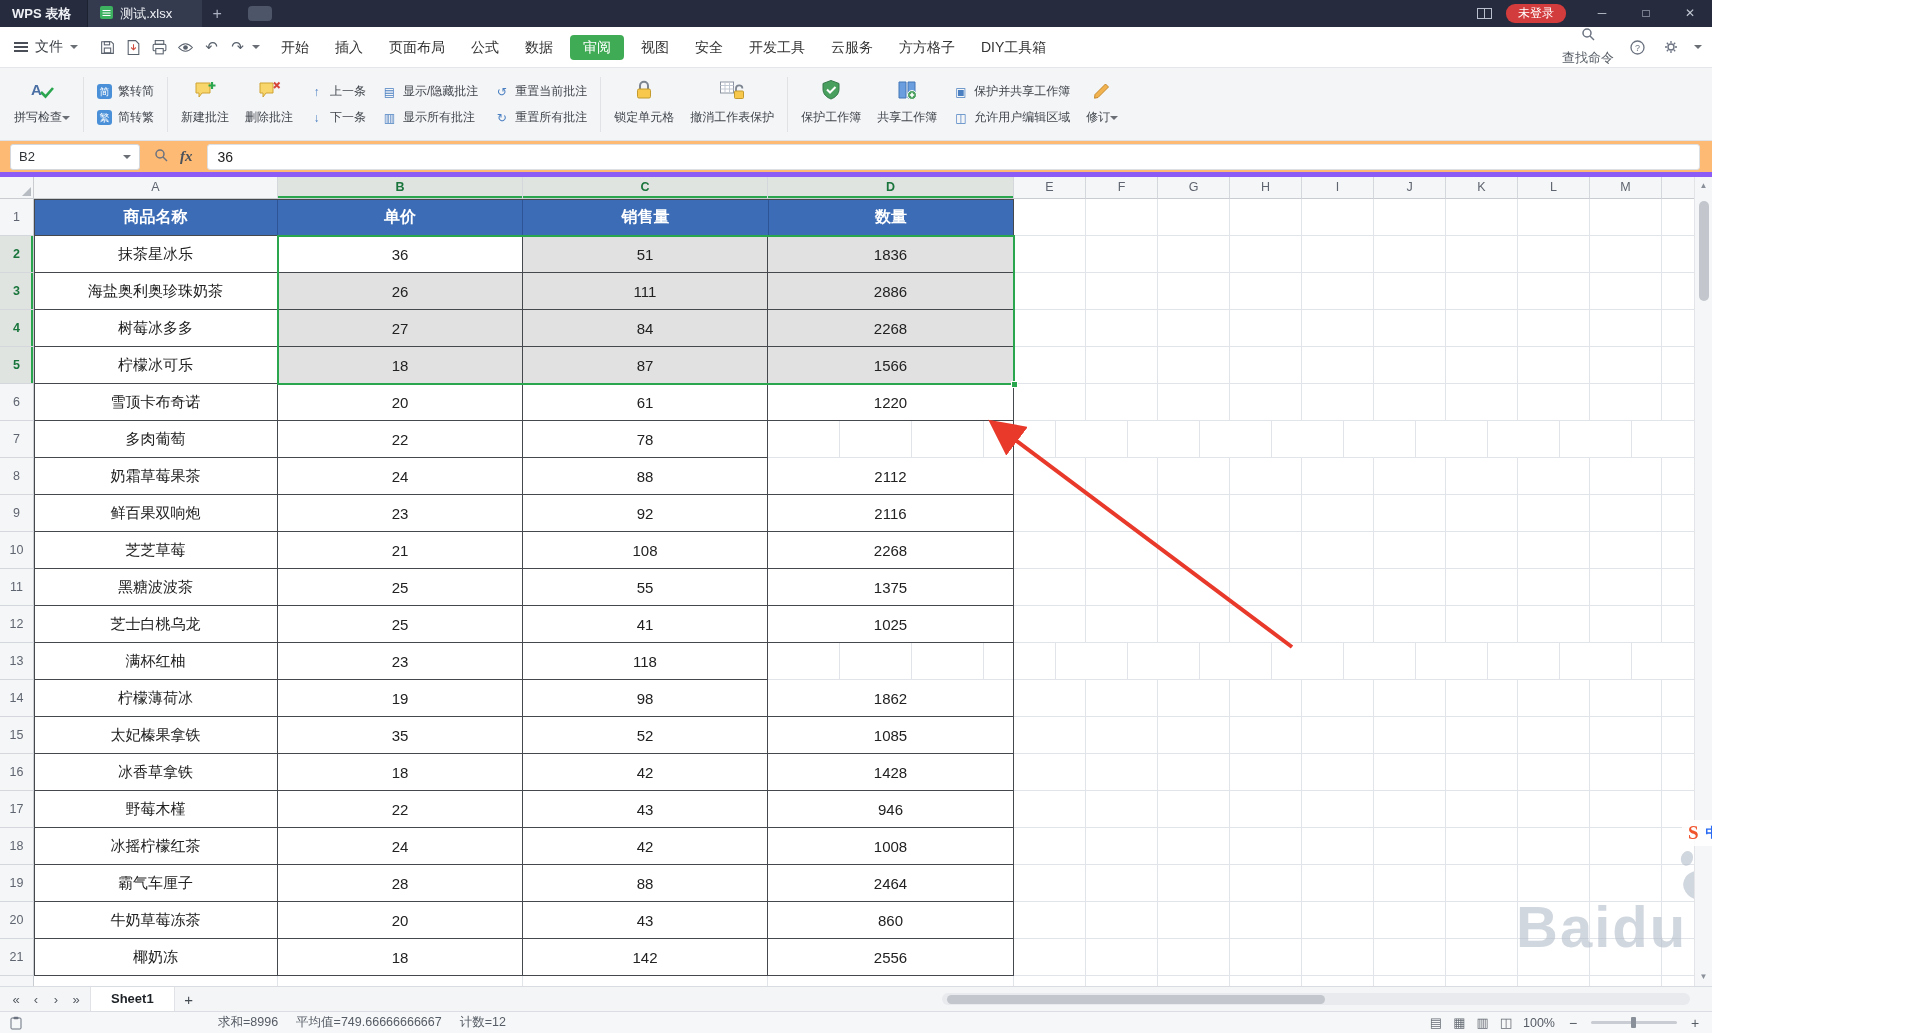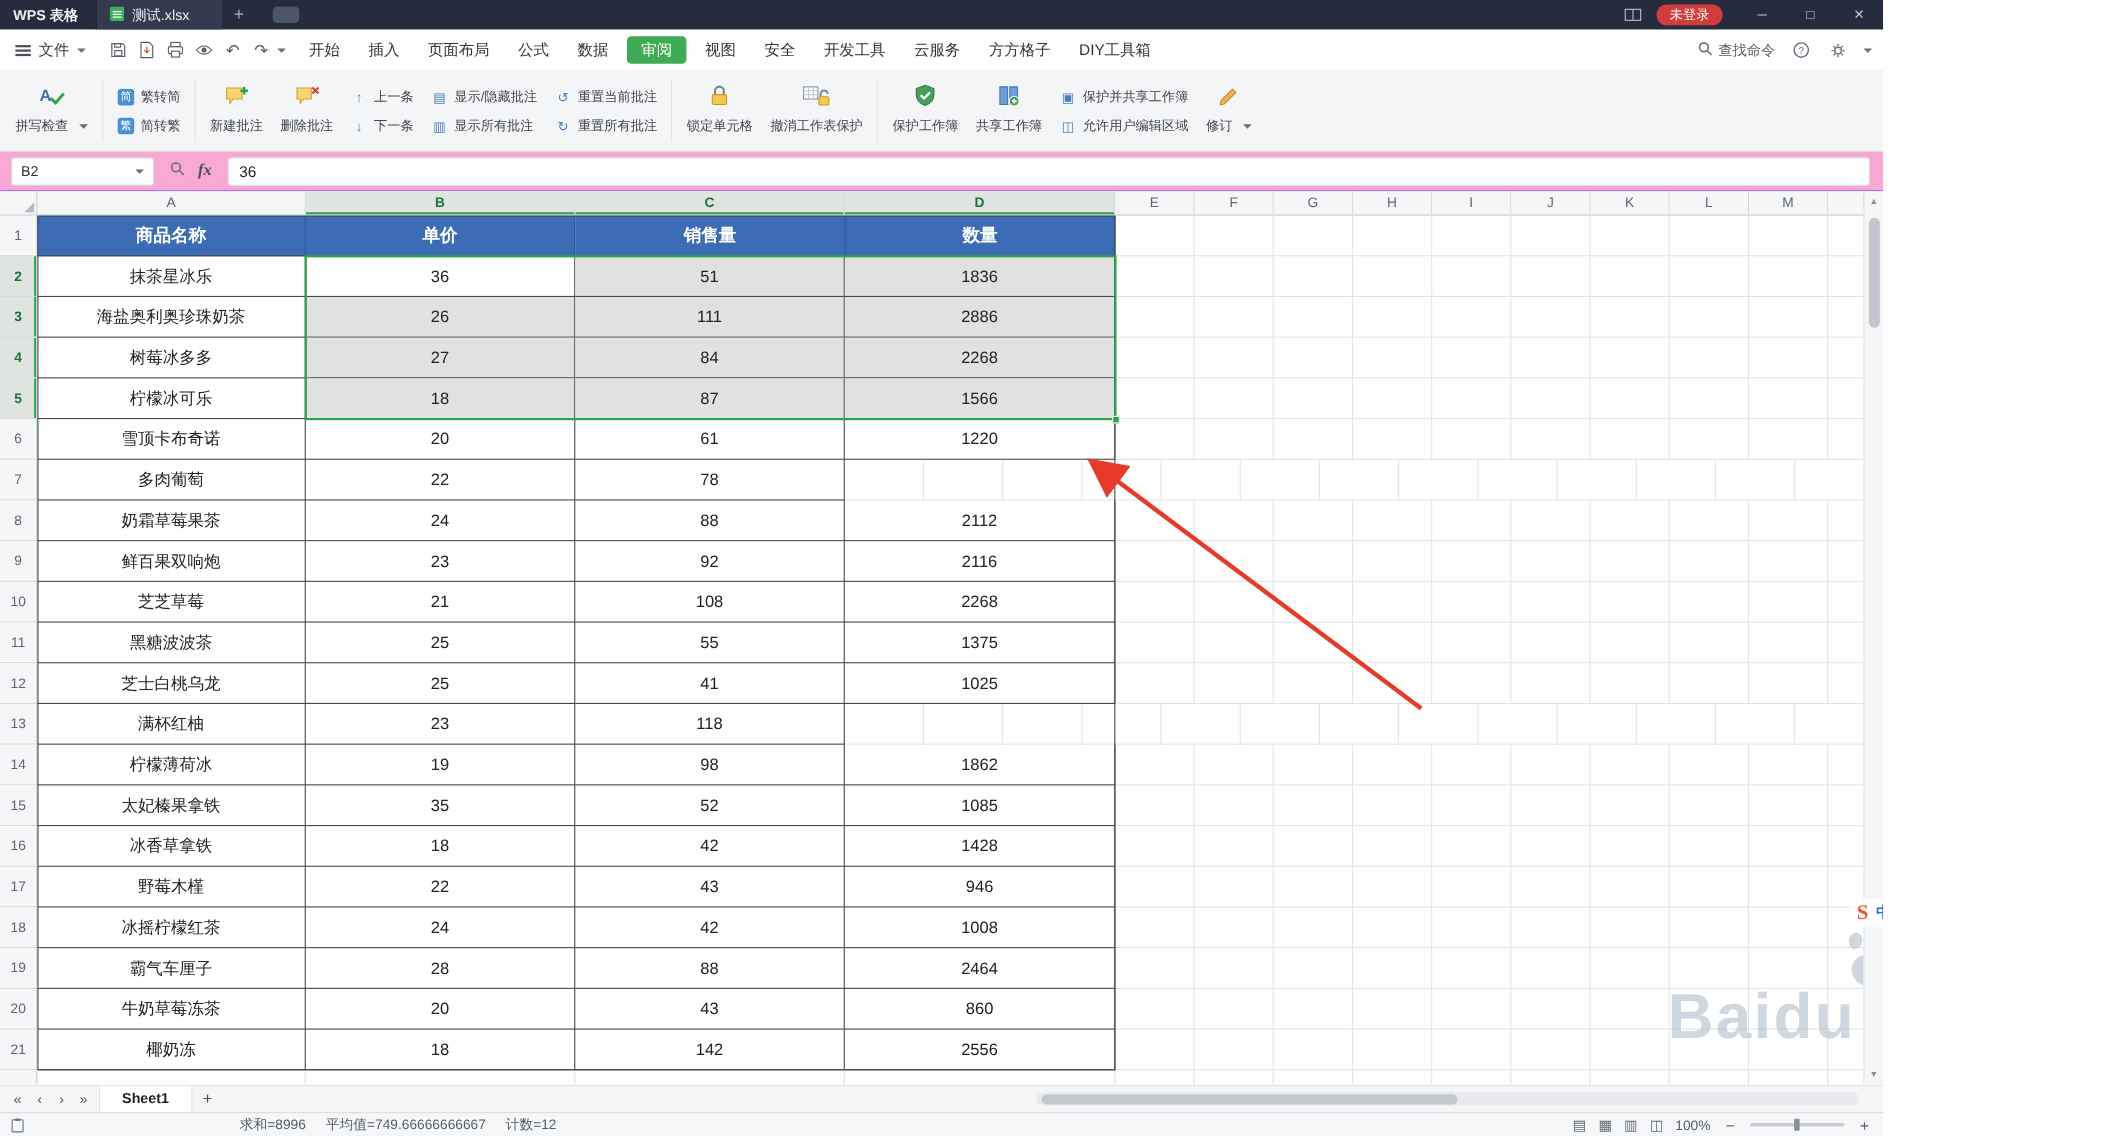--- a/index.html
+++ b/index.html
@@ -23,36 +23,36 @@
   .menubar { flex:0 0 37px; background:#fff; border-bottom:1px solid #e4e6ea; display:flex; align-items:center; padding:0 10px; font-size:14px; color:#3a3f45; }
   .file-menu { display:flex; align-items:center; gap:7px; padding:0 10px 0 4px; }
   .hamb { width:14px; height:2px; background:#4a4f57; box-shadow:0 4px 0 #4a4f57, 0 8px 0 #4a4f57; margin-bottom:8px; }
   .tri-down { width:0; height:0; border-left:4px solid transparent; border-right:4px solid transparent; border-top:4px solid #6a6f76; }
   .qbtns { display:flex; align-items:center; gap:3px; margin:0 8px; }
   .qbtn { width:23px; height:23px; display:flex; align-items:center; justify-content:center; color:#59616c; font-size:15px; }
   #menu-tabs { display:flex; align-items:center; height:37px; }
   .mtab { padding:0 13px; line-height:37px; color:#333; white-space:nowrap; }
   .mtab.active { background:#40ab55; color:#fff; line-height:25px; height:25px; border-radius:4px; margin:0 4px; }
   .menu-right { margin-left:auto; display:flex; align-items:center; gap:12px; color:#5a6068; font-size:13px; }
-  .menu-search { display:flex; align-items:center; gap:5px; }
+  .menu-search { display:flex; align-items:center; gap:5px;flex-direction:column; }
   .micon { display:flex; align-items:center; justify-content:center; width:22px; }
 
   
   .ribbon { flex:0 0 73px; background:#f4f5f7; border-bottom:1px solid #dfe1e4; display:flex; align-items:stretch; padding:3px 6px 2px; }
   .rb-big { display:flex; flex-direction:column; align-items:center; padding:6px 8px 3px; gap:6px; font-size:12px; color:#41464d; white-space:nowrap; }
   .rb-big .ric { height:26px; display:flex; align-items:center; }
-  .rlabel { display:flex; align-items:center; gap:10px; }
+  .rlabel { display:flex; align-items:center; gap:0; }
   .rb-col { display:flex; flex-direction:column; justify-content:center; gap:9px; padding:0 8px; }
   .rb-small { display:flex; align-items:center; gap:6px; font-size:12px; color:#41464d; white-space:nowrap; }
   .sic { font-size:12px; color:#4a7fc1; width:15px; text-align:center; }
   .badge { width:15px; height:15px; background:#4a90d9; color:#fff; font-size:10px; line-height:15px; text-align:center; border-radius:3px; }
   .rb-div { width:1px; background:#e0e2e6; margin:6px 5px; }
 
   
-  .formula-bar { flex:0 0 36px; background:#f9a8d4; border-bottom:1px solid #8b5cf6; display:flex; align-items:center; }
+  .formula-bar { flex:0 0 36px; background:#fdba74; border-bottom:5px solid #8b5cf6; display:flex; align-items:center; }
   .name-box { width:130px; height:26px; margin-left:10px; border:1px solid #d4d7dc; border-radius:3px; background:#fff; display:flex; align-items:center; justify-content:space-between; padding:0 8px; font-size:13px; color:#2f3337; }
   .fx-area { display:flex; align-items:center; gap:12px; padding:0 14px; height:26px; color:#5a6068; }
   .fx { font-family:"Liberation Serif","DejaVu Serif",serif; font-style:italic; font-weight:bold; font-size:15px; color:#4a5archive; color:#4a515a; }
   .formula-value { flex:1; height:26px; margin-right:12px; border:1px solid #dcdfe3; border-radius:3px; background:#fff; display:flex; align-items:center; padding:0 10px; font-size:14px; color:#222; }
 
   
   .grid-area { flex:1; position:relative; overflow:hidden; background:#fff; }
   .col-headers { display:flex; height:22px; background:#f5f6f7; width:1960px; }
   .corner { width:34px; height:22px; border-right:1px solid #c9cdd2; border-bottom:1px solid #c9cdd2; position:relative; background:#f5f6f7; }
   .corner::after { content:""; position:absolute; right:2px; bottom:2px; border-left:9px solid transparent; border-bottom:9px solid #b7bcc3; }

